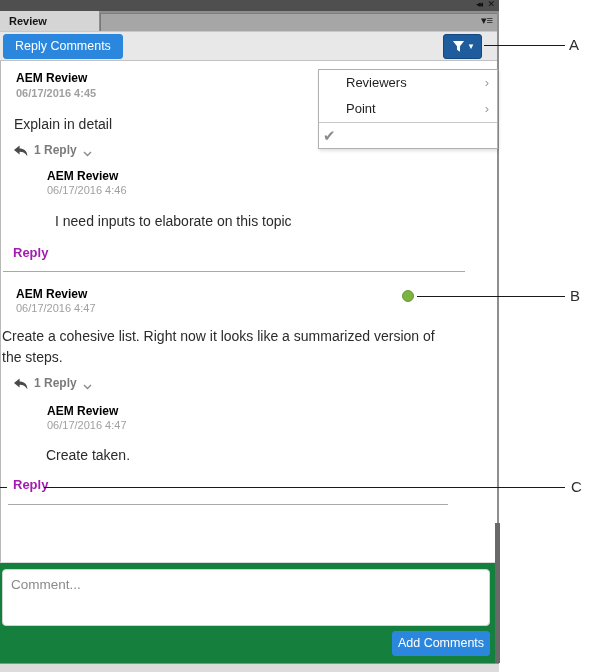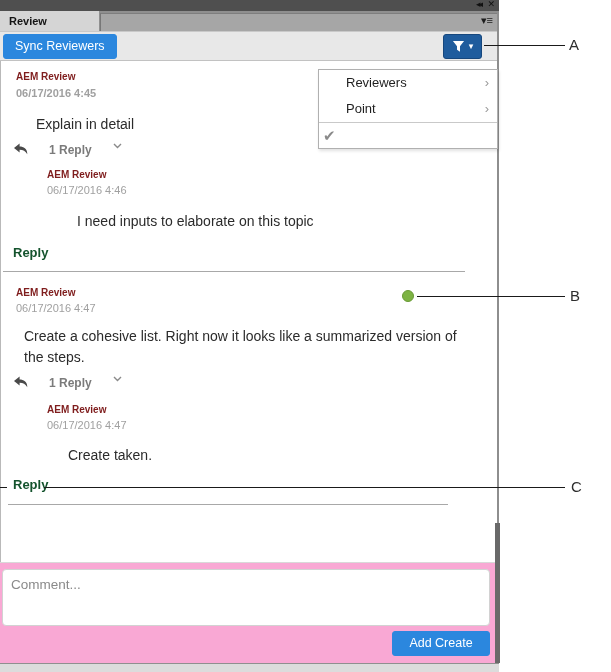--- a/index.html
+++ b/index.html
@@ -20,23 +20,23 @@
   .toolbar { left:0; top:31px; width:499px; height:30px; background:#e8e8e8; border-top:1px solid #c9c9c9; border-bottom:1px solid #c2c2c2; }
   .sync-btn { left:3px; top:2px; height:25px; padding:0 11px; background:#2b87de; border:1px solid #2b87de; border-radius:3px; color:#fff; font-size:12.5px; line-height:23px; cursor:pointer; }
   .filter-btn { left:443px; top:2px; width:39px; height:25px; background:#1f5c9d; border:1px solid #16477d; border-radius:3px; display:flex; align-items:center; justify-content:center; gap:4px; cursor:pointer; }
   .filter-caret { color:#fff; font-size:9px; line-height:9px; }
 
   .content-bg { left:0; top:61px; width:497px; height:602px; background:#fff; border-left:1px solid #b9b9b9; }
   .panel-right-border { left:497px; top:11px; width:2px; height:652px; background:#8e8e8e; }
   .scroll-thumb { left:495px; top:523px; width:5px; height:140px; background:#696969; cursor:pointer; }
 
   
-  .author { font-size:10px; font-weight:bold; color:#7f1d1d; }
+  .author { font-size:12px; font-weight:bold; color:#000000; }
   .cdate  { font-size:11px; color:#a0a0a0; }
-  .cbody  { font-size:14px; color:#2b2b2b; line-height:21px;margin-left:22px; }
+  .cbody  { font-size:14px; color:#2b2b2b; line-height:21px; }
   .c1-author { left:16px; top:71px; }
   .c1-date   { left:16px; top:87px;font-weight:bold; }
   .c1-body   { left:14px; top:114px; }
   .c1-replyrow { left:14px; top:143px; }
   .r1-author { left:47px; top:169px; }
   .r1-date   { left:47px; top:184px; }
   .r1-body   { left:55px; top:211px; }
   .c1-replylink { left:13px; top:245px; }
   .divider { height:1px; background:#a8a8a8; }
   .divider1 { left:3px; top:271px; width:462px; }
@@ -44,26 +44,26 @@
   .c2-date   { left:16px; top:302px; }
   .status-dot { left:402px; top:290px; width:12px; height:12px; border-radius:50%; background:#7db343; border:1px solid #699a36; }
   .c2-body   { left:2px; top:326px; width:445px; }
   .c2-replyrow { left:14px; top:376px; }
   .r2-author { left:47px; top:404px; }
   .r2-date   { left:47px; top:419px; }
   .r2-body   { left:46px; top:445px; }
   .c2-replylink { left:13px; top:477px; }
   .divider2 { left:8px; top:504px; width:440px; }
 
-  .replyrow { display:flex; align-items:flex-start; gap:21px; cursor:pointer; }
+  .replyrow { display:flex; align-items:flex-end; gap:6px; cursor:pointer; }
   .replyrow .count { font-size:12px; font-weight:bold; color:#7b7b7b; }
-  .replylink { font-size:13px; font-weight:bold; color:#14532d; cursor:pointer; }
+  .replylink { font-size:13px; font-weight:bold; color:#a21caf; cursor:pointer; }
 
   
-  .compose { left:0; top:562px; width:497px; height:101px; background:#f9a8d4; border-top:1px solid #d9d9d9; }
+  .compose { left:0; top:562px; width:497px; height:101px; background:#15803d; border-top:1px solid #d9d9d9; }
   .compose textarea { position:absolute; left:2px; top:6px; width:488px; height:57px; background:#fff; border:1px solid #d2d2d2; border-radius:4px; resize:none; outline:none; padding:7px 8px; font-family:"Liberation Sans", sans-serif; font-size:13.5px; color:#333; }
   .compose textarea::placeholder { color:#8a8a8a; opacity:1; }
   .add-btn { position:absolute; left:392px; top:68px; width:98px; height:25px; background:#2b87de; border:1px solid #2b87de; border-radius:3px; color:#fff; font-size:12.5px; text-align:center; line-height:23px; cursor:pointer; }
   .bottom-strip { left:0; top:663px; width:499px; height:9px; background:#dcdcdc; border-top:1px solid #8f8f8f; }
 
   
   .menu { left:318px; top:69px; width:180px; background:#fff; border:1px solid #b0b0b0; z-index:20; box-shadow:1px 2px 3px rgba(0,0,0,0.12); }
   .menu-item { position:relative; height:26px; line-height:26px; padding-left:27px; font-size:13px; color:#1f1f1f; cursor:pointer; }
   .menu-item .sub-arrow { position:absolute; right:8px; top:0; color:#9a9a9a; font-size:13px; }
   .menu-sep { height:1px; background:#c9c9c9; }
@@ -94,21 +94,21 @@
     <span class="abs close-icon">✕</span>
   </div>
 
   <div class="abs tab-bar">
     <div class="abs tab-well"></div>
     <div class="abs tab-active">Review Comments</div>
     <span class="abs panel-menu-icon">▾≡</span>
   </div>
 
   <div class="abs toolbar">
-    <button class="abs sync-btn">Sync Reviewers</button>
+    <button class="abs sync-btn">Reply Comments</button>
     <div class="abs filter-btn">
       <span>
         <svg width="13" height="13" viewBox="0 0 14 14">
             <path d="M1 1 H13 L8.6 6.6 V12.6 L5.4 10.4 V6.6 Z" fill="#ffffff"></path>
           </svg>
       </span>
       <span class="filter-caret">▾</span>
     </div>
   </div>
 
@@ -154,21 +154,21 @@
     </span>
   </div>
   <div class="abs author r2-author">AEM Review</div>
   <div class="abs cdate r2-date">06/17/2016 4:47</div>
   <div class="abs cbody r2-body">Create taken.</div>
   <div class="abs replylink c2-replylink">Reply</div>
   <div class="abs divider divider2"></div>
 
   <div class="abs compose">
     <textarea placeholder="Comment..." style=""></textarea>
-    <div class="add-btn">Add Create</div>
+    <div class="add-btn">Add Comments</div>
   </div>
   <div class="abs bottom-strip"></div>
 
   <div class="abs panel-right-border"></div>
   <div class="abs scroll-thumb"></div>
 
   <div class="abs menu">
     <div class="menu-item">
       <span>Reviewers</span>
       <span class="sub-arrow">›</span>

